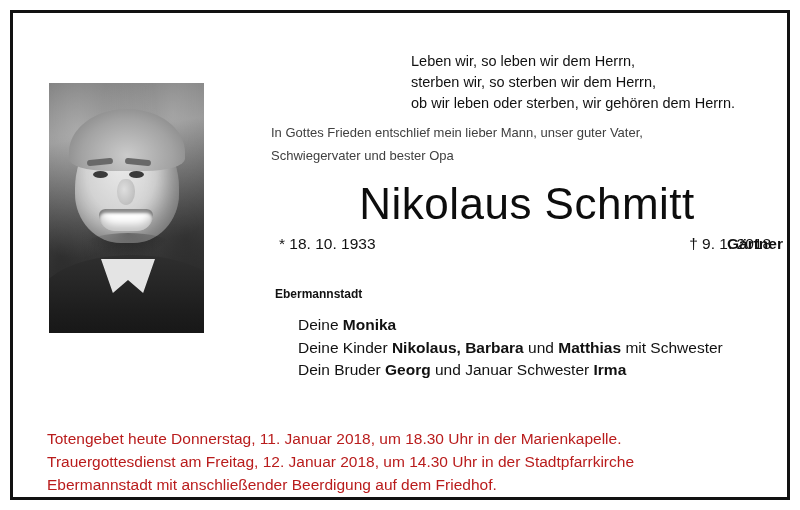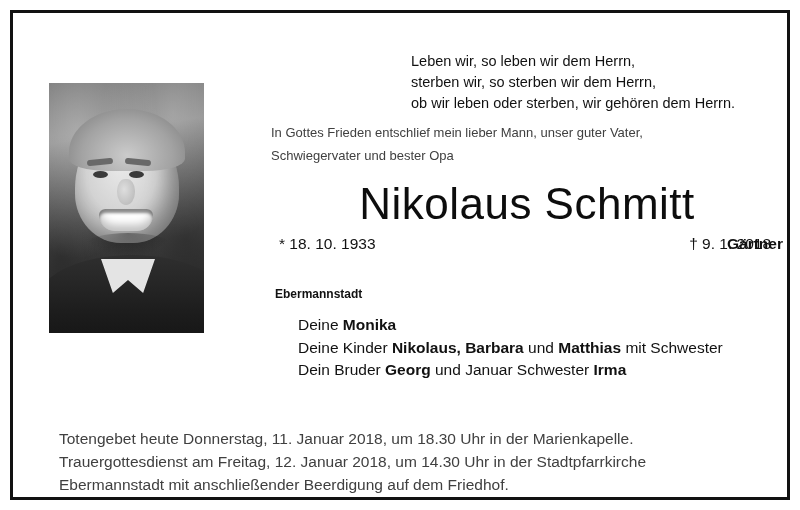--- a/index.html
+++ b/index.html
@@ -224,26 +224,26 @@
     width: 490px;
     font-size: 15.5px;
     line-height: 22.5px;
     color: #111111;
   }
   .mourners div { white-space: nowrap; }
   .mourners b { font-weight: bold; }
 
   .services {
     position: absolute;
-    left: 46px;
+    left: 34px;
     top: 414px;
     width: 718px;
     font-size: 15.5px;
     line-height: 23px;
-    color: #404040;
+    color: #b91c1c;
   }
   .services div { white-space: nowrap; }
 </style>
 </head>
 <body>
 
 <div id="obituary">
   <div class="frame">
     <div class="inner">
 

